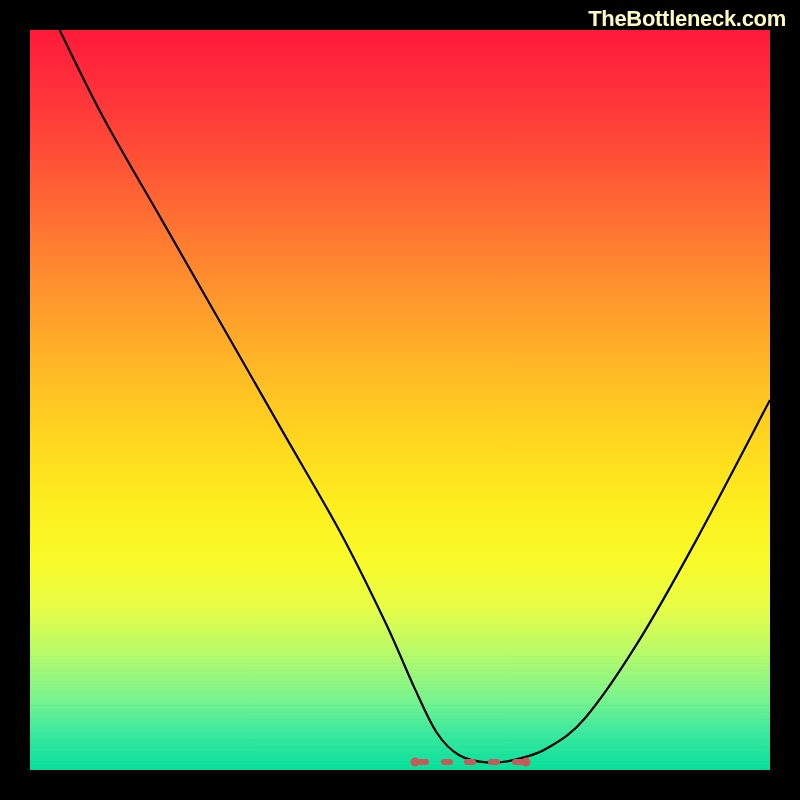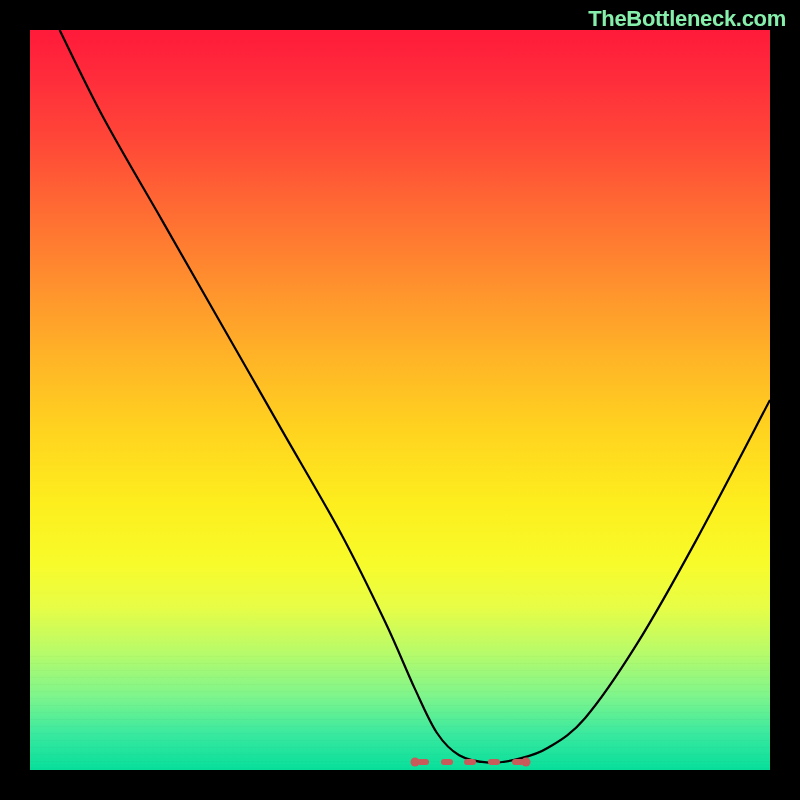--- a/index.html
+++ b/index.html
@@ -8,21 +8,21 @@
     height: 800px;
     background: #000;
     position: relative;
     font-family: Arial, sans-serif;
     overflow: hidden;
   }
   .watermark {
     position: absolute;
     top: 6px;
     right: 14px;
-    color: #86efac;
+    color: #fef9c3;
     font-size: 22px;
     font-weight: 600;
     z-index: 10;
     letter-spacing: -0.3px;
   }
   .plot-area {
     position: absolute;
     left: 30px;
     top: 30px;
     width: 740px;

